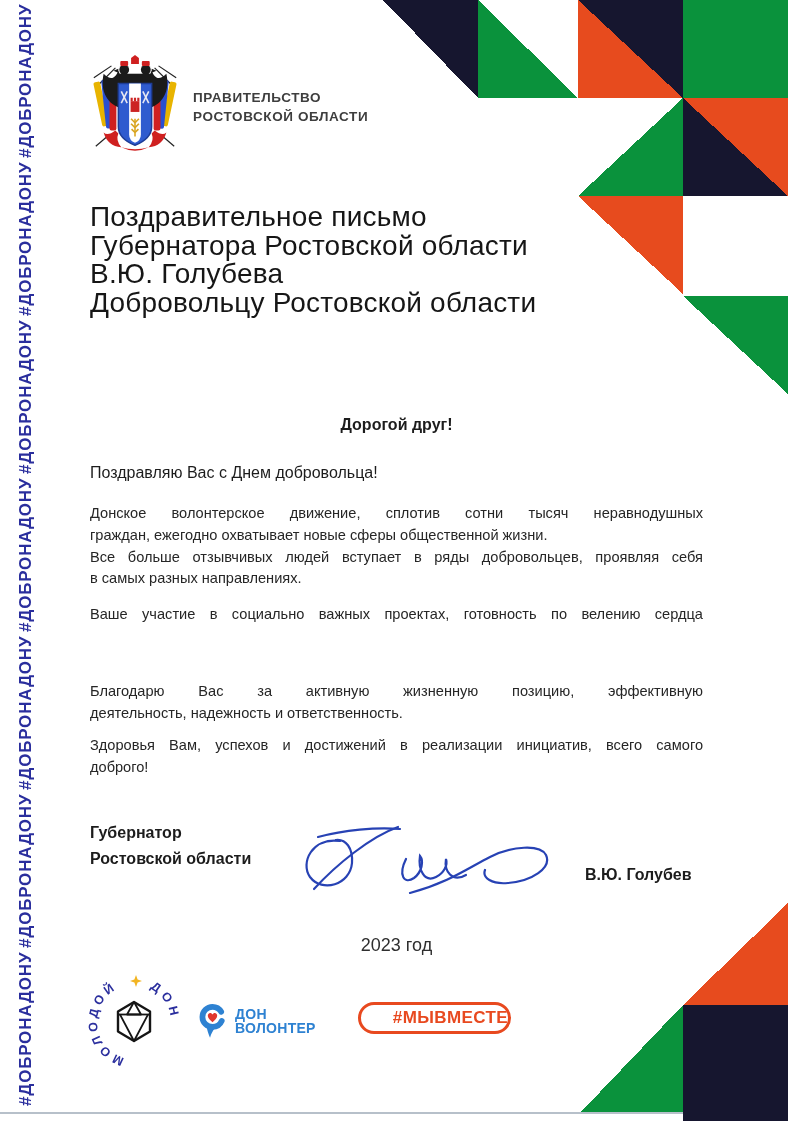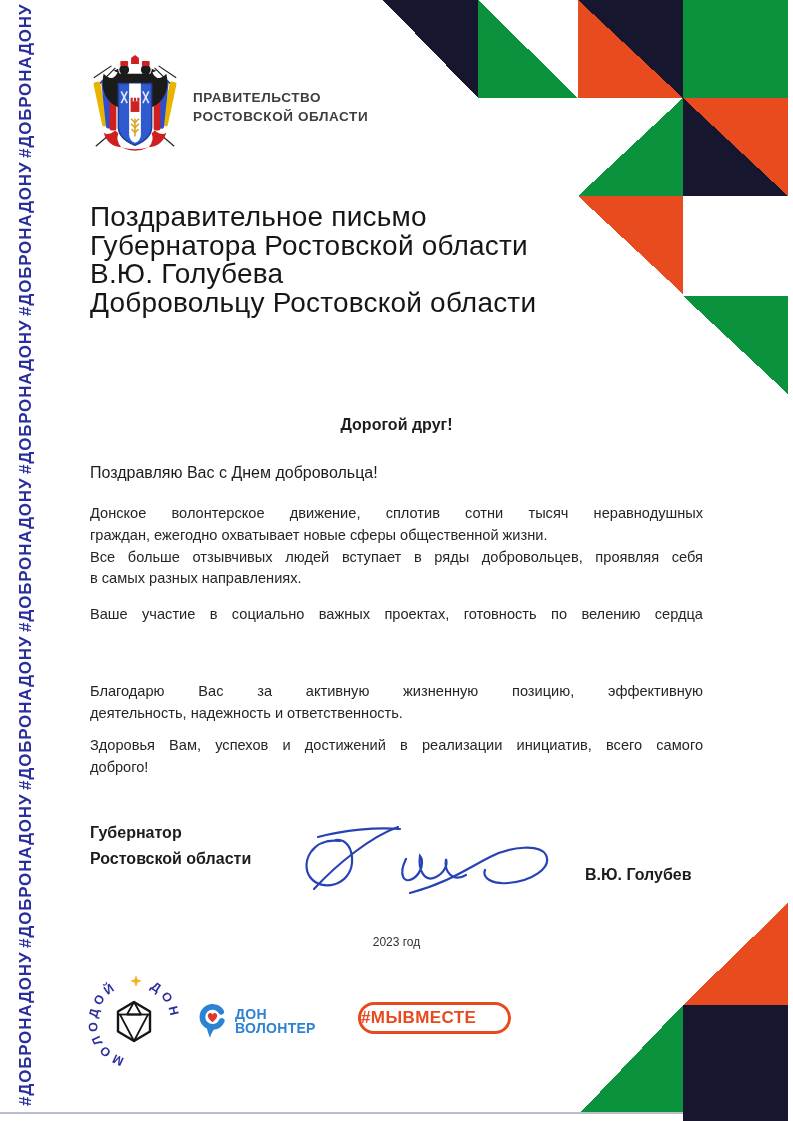--- a/index.html
+++ b/index.html
@@ -26,27 +26,27 @@
   .greeting{position:absolute;left:90px;top:464px;font-weight:normal;font-size:16px;color:#1c1c1c;}
   .para{position:absolute;left:90px;width:613px;font-size:14.6px;line-height:21.8px;color:#262626;}
   .para .line{text-align:left;}
   .para .line.jl{text-align:justify;text-align-last:justify;}
   .p1{top:503px}.p2{top:604px}.p3{top:681px}.p4{top:735px}
   
   .sig-left{position:absolute;left:90px;top:820px;font-weight:bold;font-size:16px;
             line-height:26px;color:#1c1c1c;}
   .sig-name{position:absolute;left:585px;top:866px;font-weight:bold;font-size:16px;color:#1c1c1c;}
   .sig-scribble{position:absolute;left:292px;top:815px;width:265px;height:95px;}
-  .year{top:935px;font-size:12px;color:#2f2f2f;}
+  .year{top:935px;font-size:18px;color:#2f2f2f;}
   
   .molodoy{position:absolute;left:86px;top:974px;width:96px;height:96px;}
   .donvol{position:absolute;left:197px;top:1002px;display:flex;align-items:center;gap:7px;}
   .donvol .txt{font-weight:bold;font-size:14px;line-height:14px;color:#2e82d2;letter-spacing:.3px;}
   .badge{position:absolute;left:358px;top:1002px;width:147px;height:26px;border:3px solid #e8491f;
-         border-radius:17px;display:flex;align-items:center;justify-content:flex-start;
+         border-radius:17px;display:flex;align-items:center;justify-content:flex-end;
          font-weight:bold;font-size:17px;letter-spacing:.4px;color:#e8491f;}
   
   .scanline{position:absolute;left:0;top:1112px;width:683px;height:2px;background:#b7c0ca;}
 </style>
 </head>
 <body>
 
 <div class="page">
 
   <svg class="deco" style="left:0;top:0" width="793" height="400" viewBox="0 0 793 400" shape-rendering="crispEdges">

